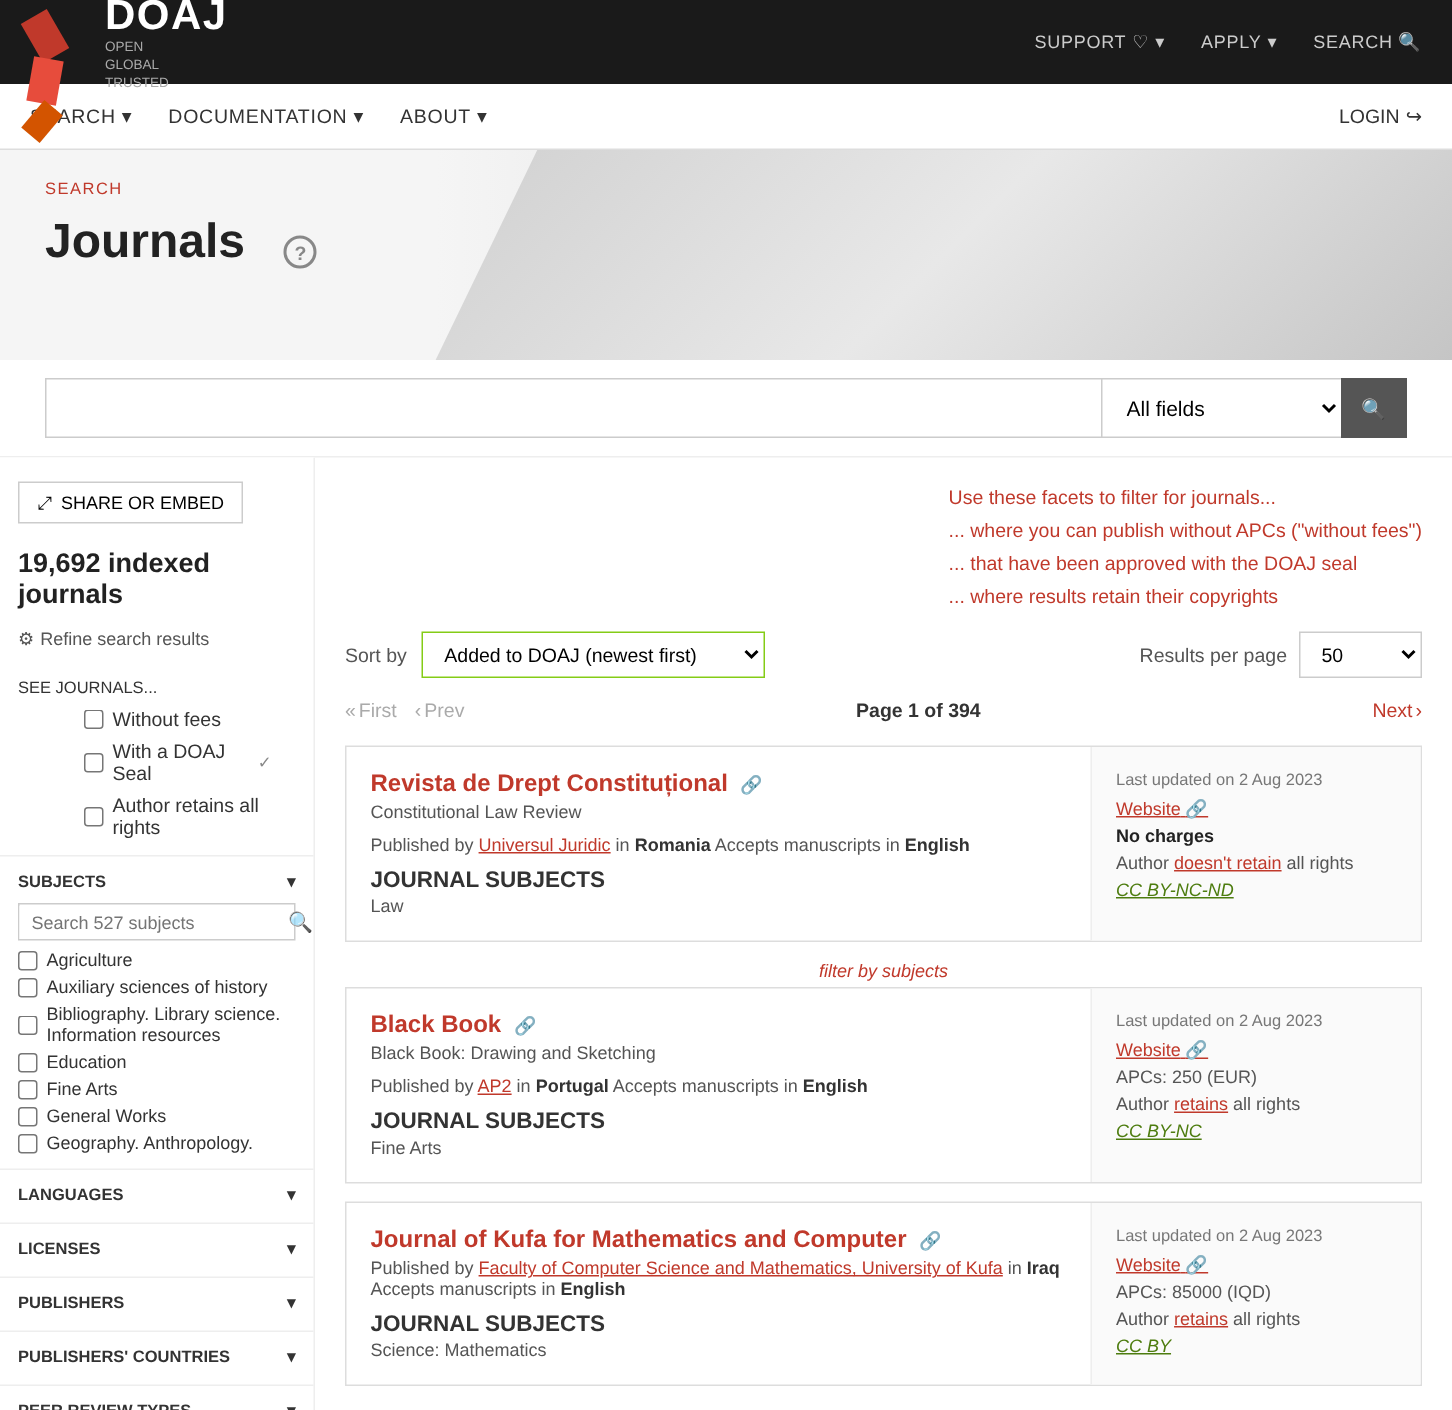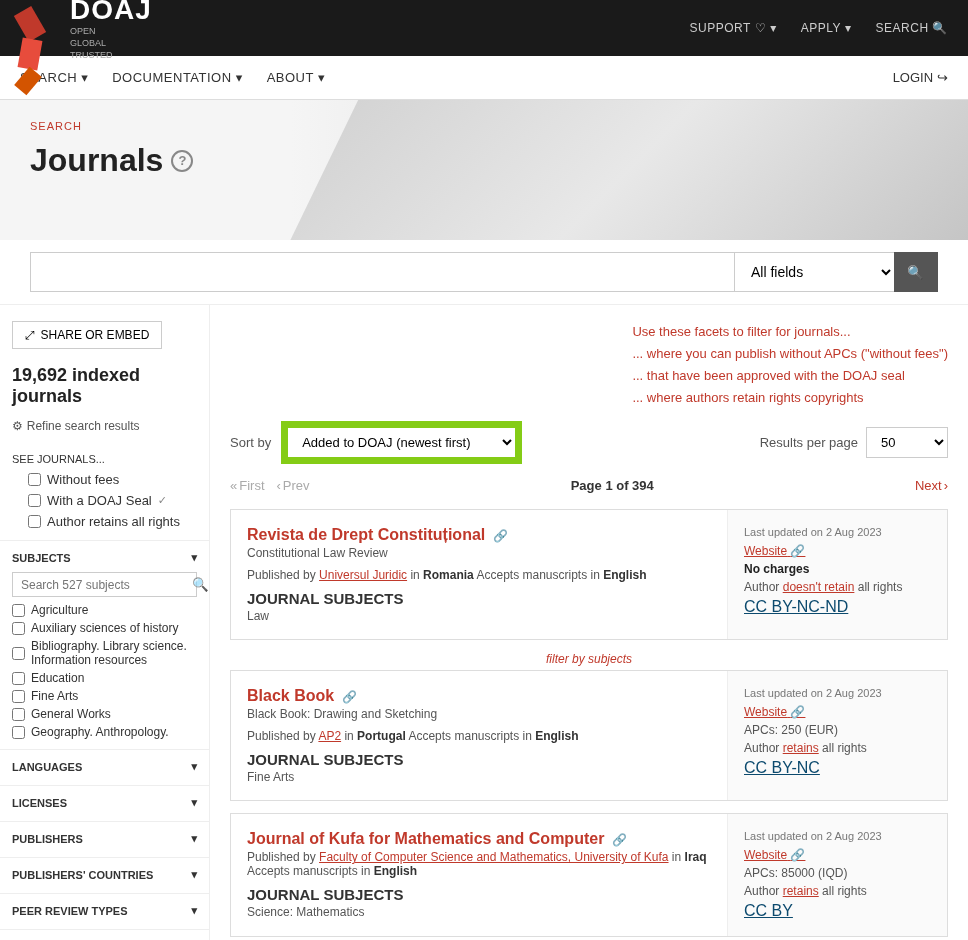--- a/index.html
+++ b/index.html
@@ -50,21 +50,21 @@
       align-items: flex-start;
       padding: 20px 30px;
     }
     .hero-bg {
       position: absolute; right: 0; top: 0; bottom: 0; width: 70%;
       background: linear-gradient(135deg, #d0d0d0 0%, #e8e8e8 50%, #c5c5c5 100%);
       clip-path: polygon(10% 0, 100% 0, 100% 100%, 0% 100%);
     }
     .hero-content { position: relative; z-index: 2; }
     .hero-breadcrumb { color: #c0392b; font-size: 11px; text-transform: uppercase; letter-spacing: 1px; margin-bottom: 10px; }
-    .hero-title { font-size: 32px; font-weight: 700; color: #222; display: flex; align-items: center; gap: 8px; }
+    .hero-title { font-size: 32px; font-weight: 700; color: #222; display: flex; align-items: flex-end; gap: 26px; }
     .hero-help-icon {
       width: 22px; height: 22px; border-radius: 50%; border: 2px solid #888;
       display: inline-flex; align-items: center; justify-content: center;
       font-size: 13px; color: #888; cursor: pointer;
     }
 
     
     .search-bar-area {
       background: #fff;
       padding: 12px 30px;
@@ -104,21 +104,21 @@
       display: flex; align-items: center; gap: 6px;
     }
     .journals-count { padding: 0 12px 12px; font-size: 18px; font-weight: 700; color: #222; }
 
     .refine-label {
       padding: 0 12px 12px;
       font-size: 12px; color: #555;
       display: flex; align-items: center; gap: 4px;
     }
     .see-journals-label { padding: 8px 12px 4px; font-size: 11px; font-weight: 400; text-transform: uppercase; color: #333; }
-    .filter-checkbox { display: flex; align-items: center; gap: 6px; padding: 3px 28px; font-size: 13px; cursor: pointer; }
+    .filter-checkbox { display: flex; align-items: center; gap: 6px; padding: 3px 28px; font-size: 13px; cursor: pointer; margin-left: 28px; }
     .filter-checkbox input { margin: 0; }
 
     .section-header {
       display: flex; align-items: center; justify-content: space-between;
       padding: 10px 12px 4px;
       font-size: 11px; font-weight: 700; text-transform: uppercase; color: #333;
       cursor: pointer; border-top: 1px solid #eee; margin-top: 8px;
     }
     .subjects-search {
       margin: 4px 12px;
@@ -136,21 +136,21 @@
     
     .content-area { flex: 1; padding: 16px 20px; }
     .annotation-text { color: #c0392b; font-size: 13px; line-height: 1.7; }
 
     .sort-results-row {
       display: flex; align-items: center; justify-content: space-between;
       margin-bottom: 14px;
     }
     .sort-label { font-size: 13px; color: #555; }
     .sort-select {
-      border: 7px solid #84cc16; padding: 6px 28px 6px 10px; font-size: 13px;
+      border: 1px solid #84cc16; padding: 6px 28px 6px 10px; font-size: 13px;
       background: #fff; cursor: pointer; outline: none;
     }
     .results-per-page { display: flex; align-items: center; gap: 8px; font-size: 13px; color: #555; margin-left: 38px; }
     .rpp-select {
       border: 1px solid #ccc; padding: 6px 28px 6px 10px; font-size: 13px;
       background: #fff; cursor: pointer; outline: none;
     }
 
     .pagination-row {
       display: flex; align-items: center; justify-content: space-between;
@@ -180,21 +180,21 @@
     .journal-published a { color: #c0392b; text-decoration: underline; }
     .journal-published strong { color: #333; }
     .journal-subjects-label { font-size: 15px; font-weight: 700; text-transform: uppercase; color: #333; margin-bottom: 2px; }
     .journal-subject-tag { font-size: 12px; color: #555; }
     .meta-updated { font-size: 11px; color: #777; margin-bottom: 6px; }
     .meta-website { font-size: 12px; color: #c0392b; text-decoration: underline; cursor: pointer; margin-bottom: 4px; }
     .meta-charges { font-size: 12px; color: #555; margin-bottom: 4px; }
     .meta-charges strong { color: #222; }
     .meta-author { font-size: 12px; color: #555; margin-bottom: 4px; }
     .meta-author a { color: #c0392b; text-decoration: underline; }
-    .meta-license { font-size: 16px; color: #0c4a6e; text-decoration: underline; cursor: pointer; }
+    .meta-license { font-size: 12px; color: #4d7c0f; text-decoration: underline; cursor: pointer; font-style: italic; }
 
     
     .subjects-list::-webkit-scrollbar { width: 6px; }
     .subjects-list::-webkit-scrollbar-track { background: #f0f0f0; }
     .subjects-list::-webkit-scrollbar-thumb { background: #bbb; }
 
     
     .doaj-logo {
       display: flex; align-items: center; gap: 8px;
     }
@@ -403,21 +403,21 @@
   </aside>
 
   <main class="content-area">
 
     <div style="display:flex; margin-bottom: 12px;">
       <div style="flex:1;"></div>
       <div style="max-width: 360px;">
         <div class="annotation-text">Use these facets to filter for journals...</div>
         <div class="annotation-text">... where you can publish without APCs ("without fees")</div>
         <div class="annotation-text">... that have been approved with the DOAJ seal</div>
-        <div class="annotation-text">... where authors retain rights copyrights</div>
+        <div class="annotation-text">... where results retain their copyrights</div>
       </div>
     </div>
 
     <div class="sort-results-row">
       <div style="display:flex; align-items:center; gap:10px;">
         <span class="sort-label">Sort by</span>
         <select class="sort-select">
           <option>Added to DOAJ (newest first)</option>
           <option>Title (A-Z)</option>
           <option>Title (Z-A)</option>

